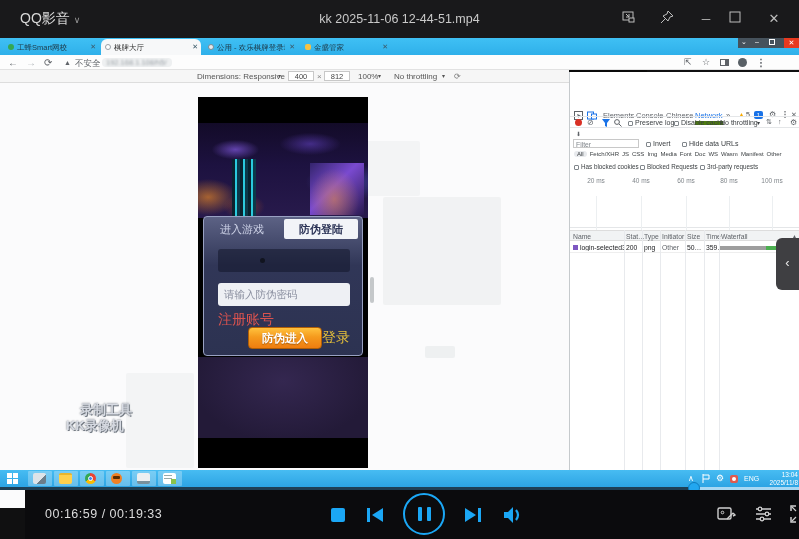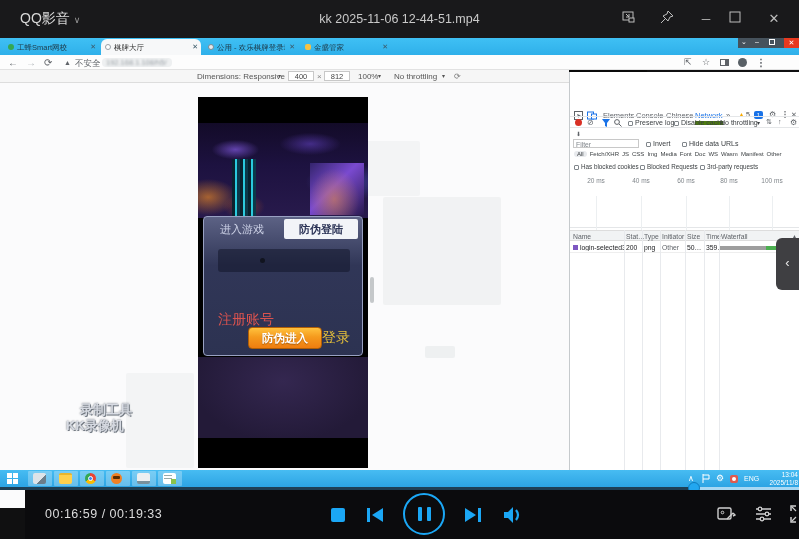--- a/index.html
+++ b/index.html
@@ -205,20 +205,21 @@
         <div class="scene">
           <div class="pillar"></div>
           <div class="stage"></div>
         </div>
         <div class="gdialog">
           <span class="gtab-off">进入游戏</span>
           <div class="gtab-on">防伪登陆</div>
           <div class="ginput1">
             <span class="a" style="left:42px;top:9px;width:5px;height:5px;border-radius:50%;background:#11141f;"></span>
           </div>
+          <div class="ginput2">请输入防伪密码</div>
           <div class="glinks">
             <span style="color:#d9534f;">注册账号</span>
             <span style="float:right;color:#e8c23a;">手机验证码登录</span>
           </div>
           <div class="gbtn">防伪进入</div>
         </div>
         <div class="gunder"></div>
       </div>
 
       <div class="a" style="left:370px;top:194px;width:4px;height:26px;background:#c5c8ca;border-radius:2px;"></div>

